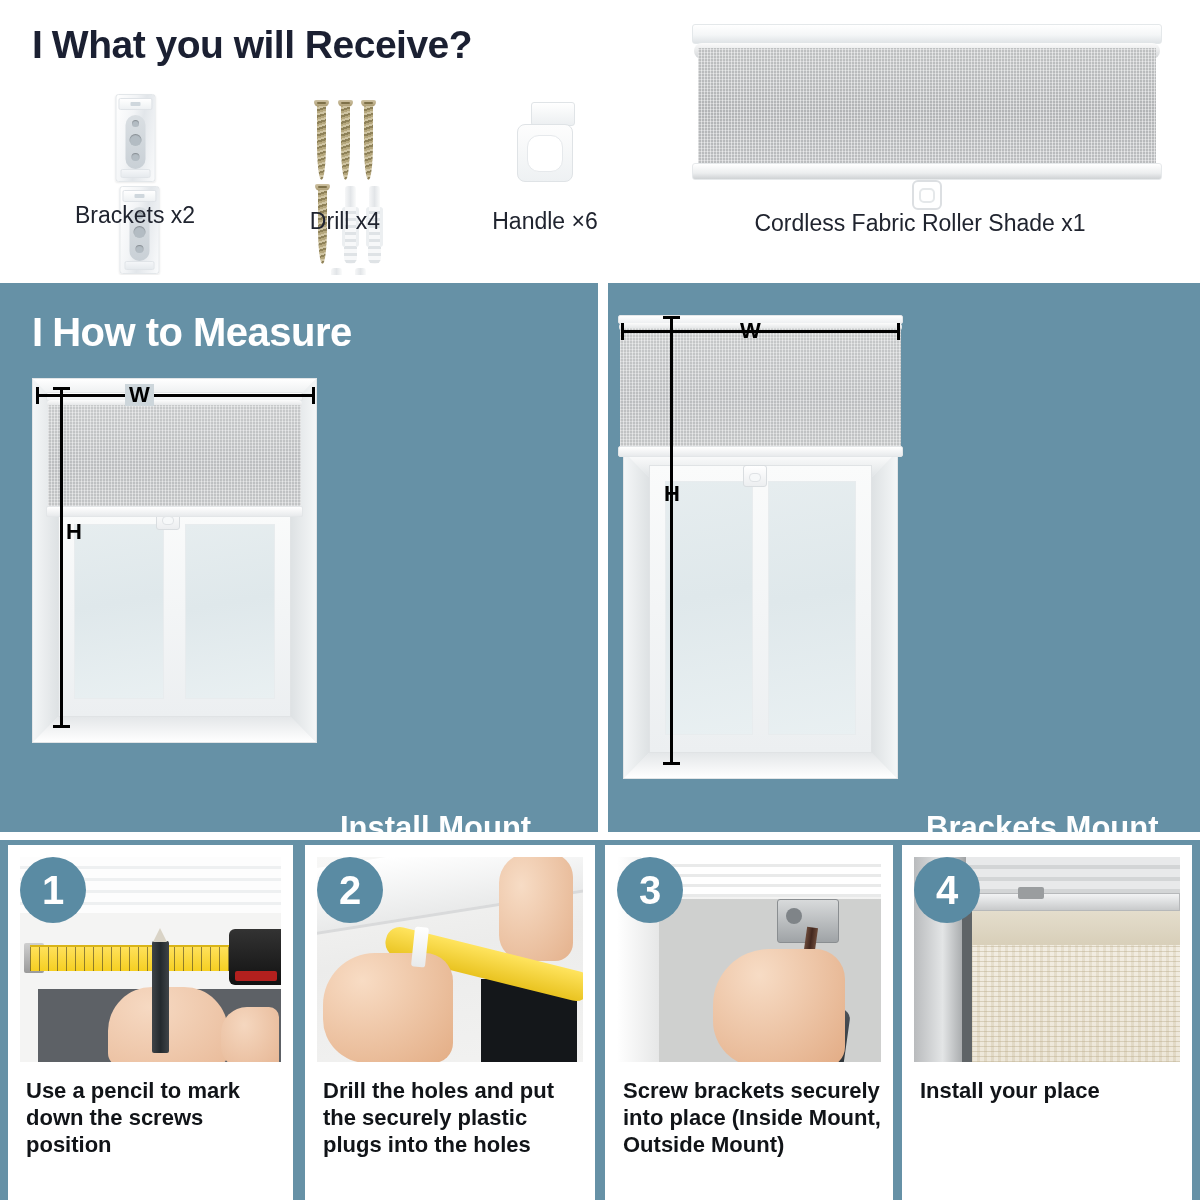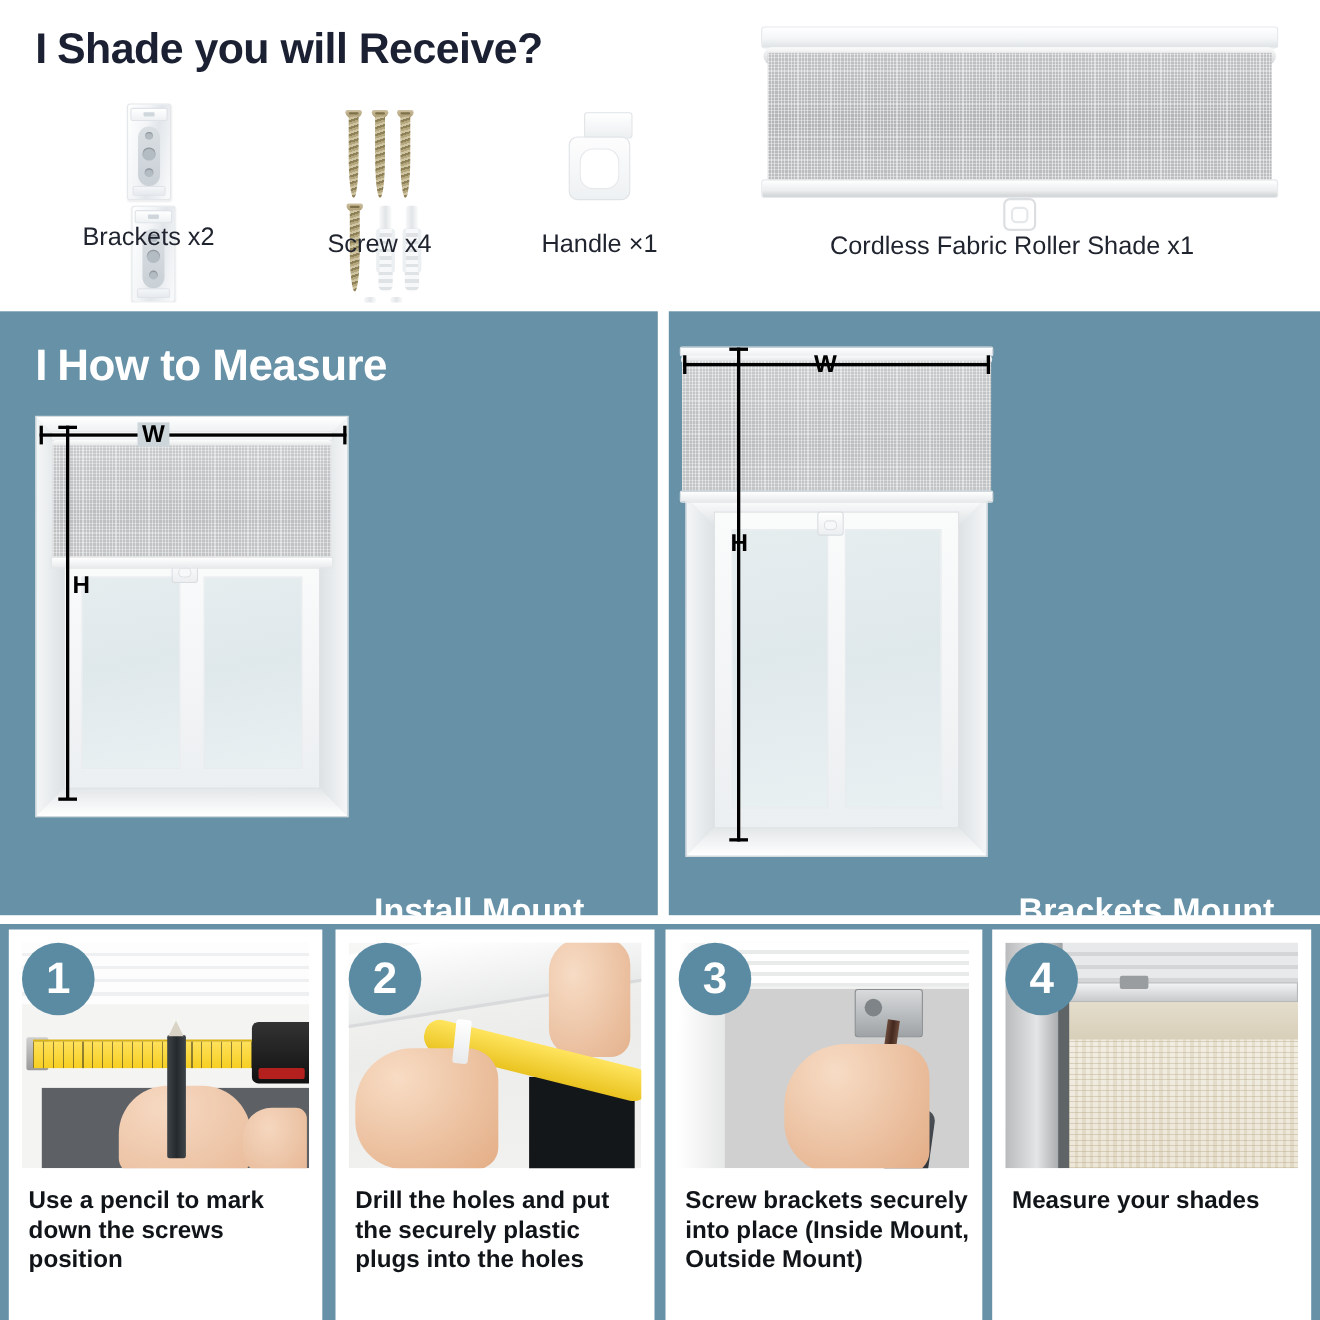--- a/index.html
+++ b/index.html
@@ -401,21 +401,21 @@
   .ph4 .hembar { position:absolute; left:56px; top:54px; right:0; height:34px;
     background:linear-gradient(180deg,#e4ddcc,#d8cfb9); }
   .ph4 .darkedge { position:absolute; left:48px; top:46px; width:10px; bottom:0; background:#5f6467;}
 </style>
 </head>
 <body>
 
 <div class="receive-section">
 
   <div class="section-title title-receive">
-    <span class="title-bar-dark">I</span><span>Shade you will Receive?</span>
+    <span class="title-bar-dark">I</span><span>What you will Receive?</span>
   </div>
 
   <div class="parts-row">
 
     <div class="part" style="left:70px; top:6px; width:130px;">
       <div class="part-art">
         <span class="bracket">
           <span class="top-tab"></span>
           <span class="oval">
               <i></i>
@@ -441,31 +441,31 @@
       <div class="part-art">
         <span class="screw"><span class="head"></span><span class="shaft"></span></span>
         <span class="screw" style="margin-left:8px;"><span class="head"></span><span class="shaft"></span></span>
         <span class="screw" style="margin-left:8px;"><span class="head"></span><span class="shaft"></span></span>
         <span class="screw" style="margin-left:8px;"><span class="head"></span><span class="shaft"></span></span>
         <span class="plug" style="margin-left:11px;"><span class="cap"></span><span class="body"></span></span>
         <span class="plug" style="margin-left:7px;"><span class="cap"></span><span class="body"></span></span>
         <span class="plug" style="margin-left:7px;"><span class="cap"></span><span class="body"></span></span>
         <span class="plug" style="margin-left:7px;"><span class="cap"></span><span class="body"></span></span>
       </div>
-      <div class="part-label">Screw x4</div>
+      <div class="part-label">Drill x4</div>
     </div>
 
     <div class="part" style="left:475px; top:12px; width:140px;">
       <div class="part-art">
         <span class="handle">
           <span class="flap"></span>
           <span class="ring"></span>
         </span>
       </div>
-      <div class="part-label">Handle ×1</div>
+      <div class="part-label">Handle ×6</div>
     </div>
 
   </div>
 
   <div class="product-block">
     <div class="shade">
       <div class="headrail"></div>
       <div class="roller"></div>
       <div class="fabric"></div>
       <div class="bottomrail"></div>
@@ -621,15 +621,15 @@
         <span class="toprail"></span>
         <span class="cassette"></span>
         <span class="clip"></span>
         <span class="fabric4"></span>
         <span class="hembar"></span>
         <span class="leftjamb"></span>
         <span class="darkedge"></span>
       </div>
     </div>
     <div class="step-badge">4</div>
-    <div class="step-caption">Measure your shades</div>
+    <div class="step-caption">Install your place</div>
   </div>
 </div>
 
 </body></html>

